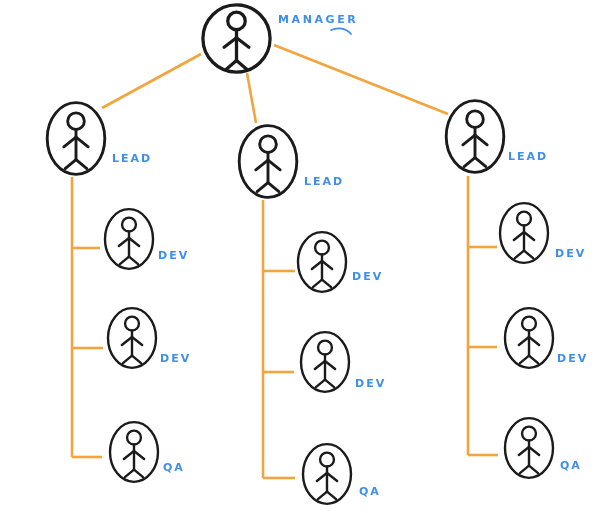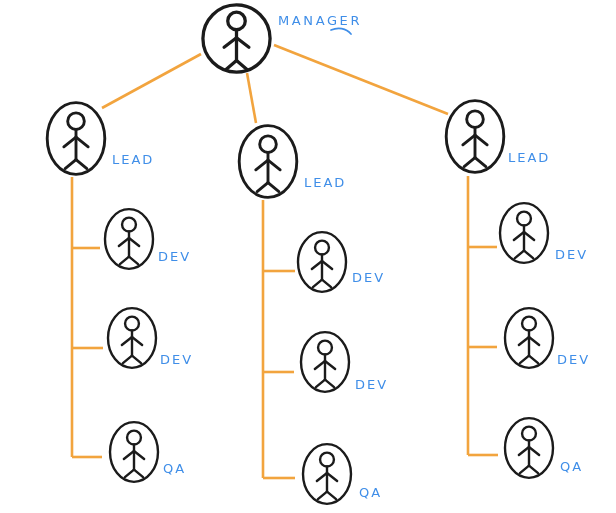--- a/index.html
+++ b/index.html
@@ -9,21 +9,21 @@
   }
   svg.edges{position:absolute;left:0;top:0;width:616px;height:513px;}
   .edge{stroke:var(--connector,#F2A43E);stroke-width:2.6;fill:none;stroke-linecap:butt;}
   .flourish{stroke:var(--label,#3F8EE8);stroke-width:1.7;fill:none;stroke-linecap:round;}
   .node{position:absolute;}
   .node svg{display:block;width:100%;height:100%;}
   .person{stroke:var(--ink,#1b1b1b);fill:none;stroke-width:4.5;stroke-linecap:round;}
   .person-outline{stroke:var(--ink,#1b1b1b);fill:#ffffff;stroke-width:4.5;}
   .lbl{
     position:absolute;color:var(--label,#3F8EE8);
-    font-size:13px;letter-spacing:2px;font-weight:400;white-space:nowrap;
+    font-size:11px;letter-spacing:2px;font-weight:700;white-space:nowrap;
   }
   .lbl.big{letter-spacing:2.6px;}
 </style>
 </head>
 <body>
 
 <div class="canvas">
 
   <svg width="0" height="0" style="position:absolute" aria-hidden="true">
     <defs>

